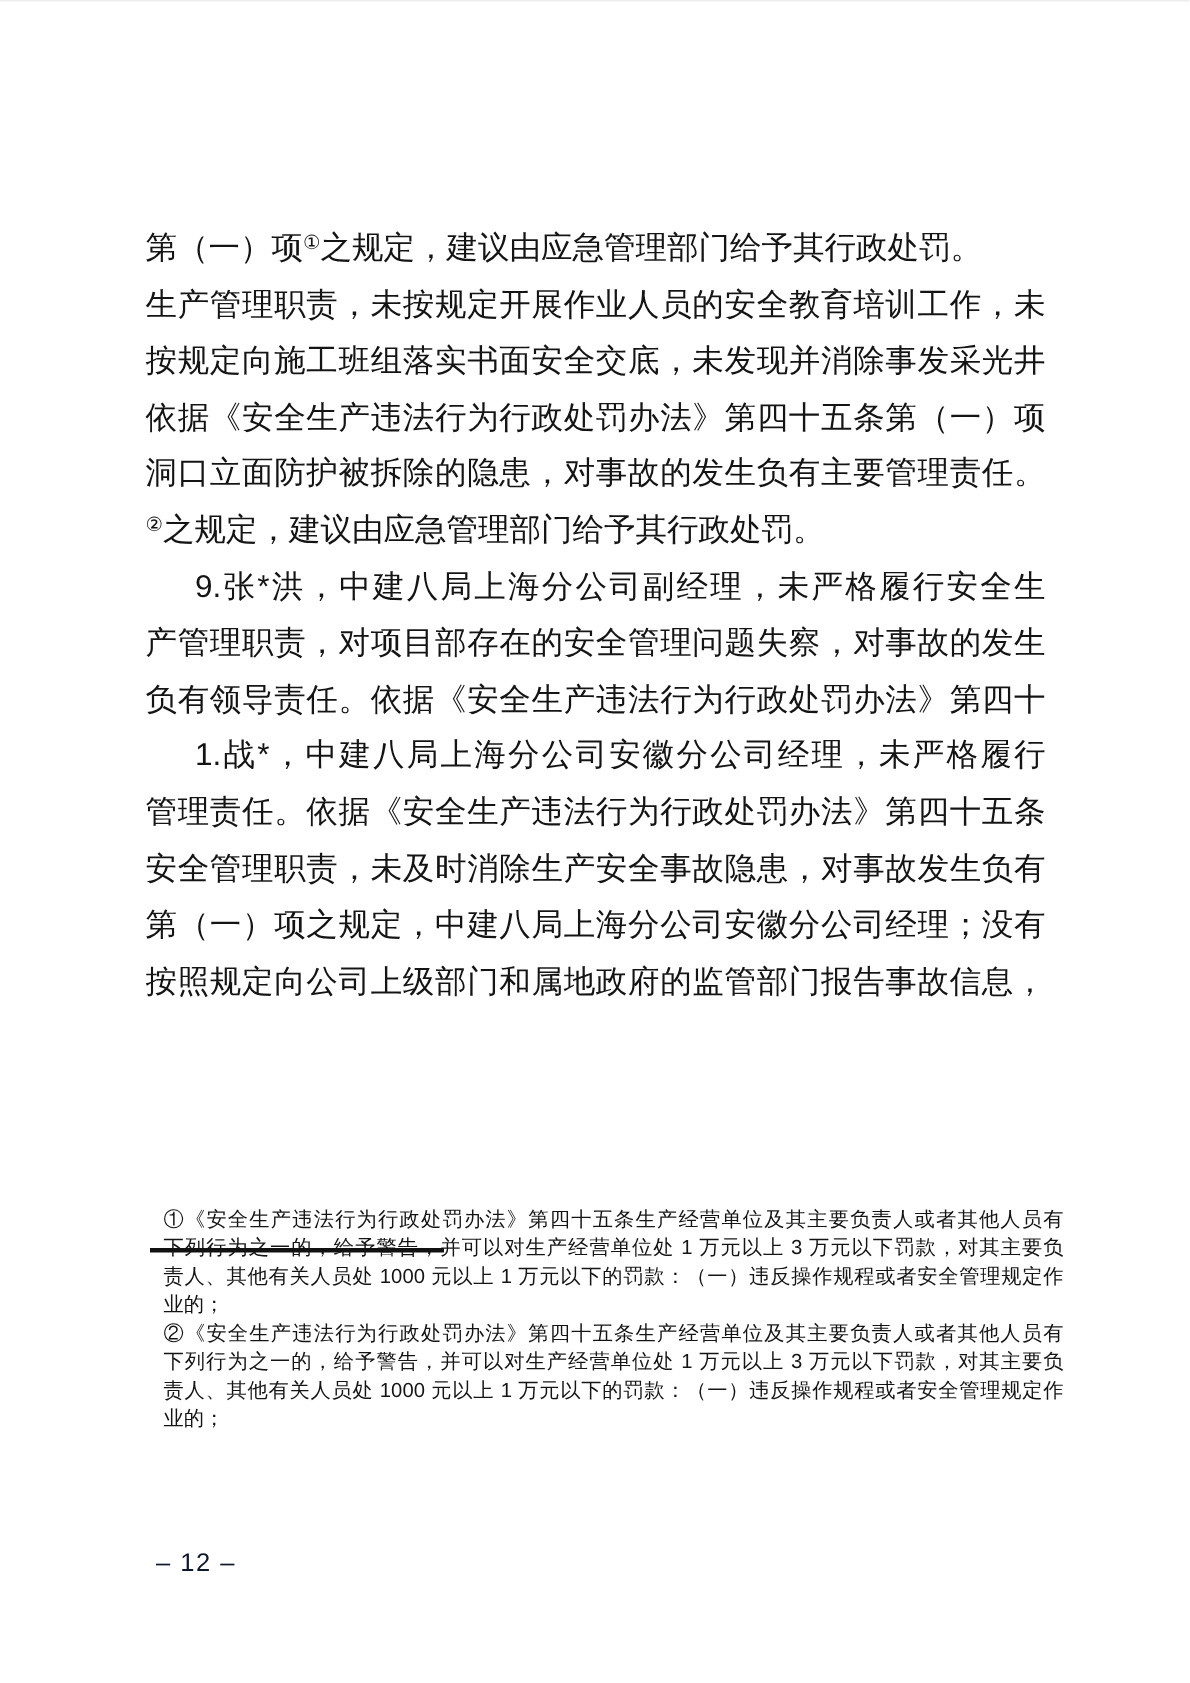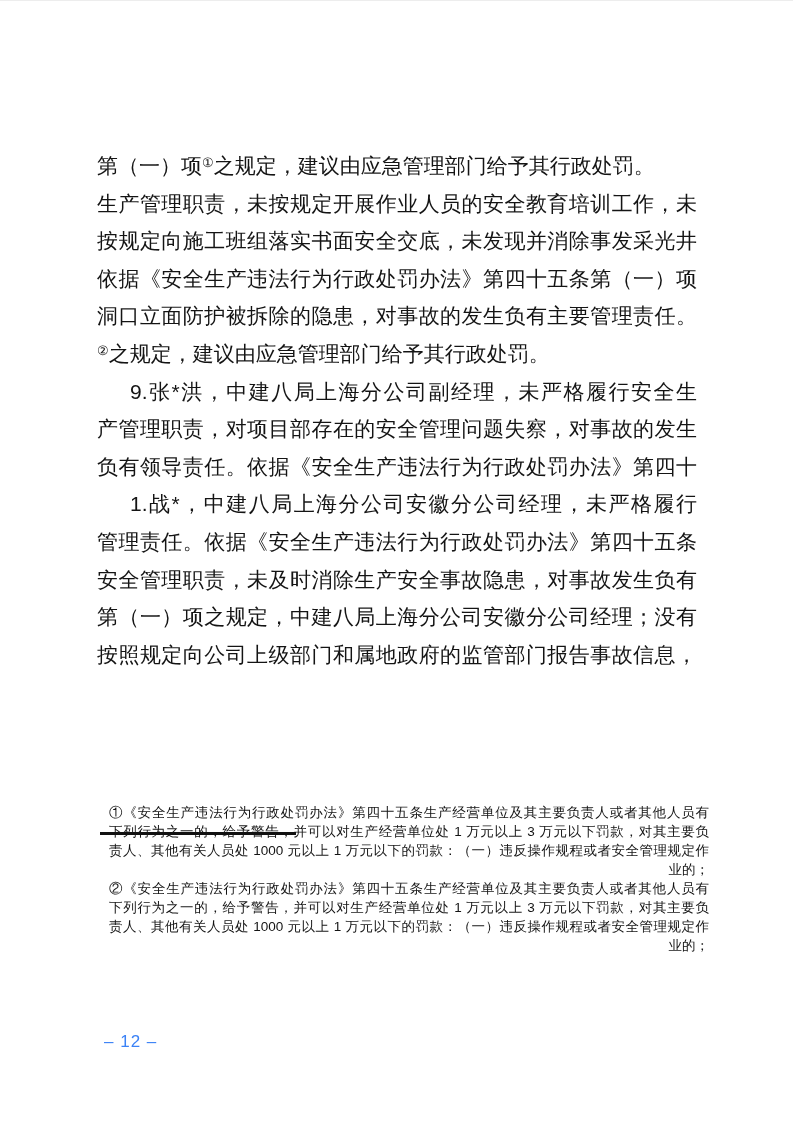--- a/index.html
+++ b/index.html
@@ -56,29 +56,28 @@
     position: absolute;
     left: 97px;
     top: 802px;
     width: 600px;
     margin-left: 12px;
   }
   .footnotes .line {
     font-size: 13.5px;
     line-height: 19px;
     color: #141414;
-    text-align: right;
   }
   .page-number {
     position: absolute;
     left: 104px;
     top: 1031px;
     font-size: 17px;
     letter-spacing: 1px;
-    color: #3b82f6;
+    color: #0f172a;
   }
 </style>
 </head>
 <body>
 
 <div class="page">
 
   <div class="body-text">
       <div class="line"><span>第（一）项</span><sup class="fnref">①</sup><span>之规定，建议由应急管理部门给予其行政处罚。</span></div>
       <div class="line just"><span>生产管理职责，未按规定开展作业人员的安全教育培训工作，未</span></div>

